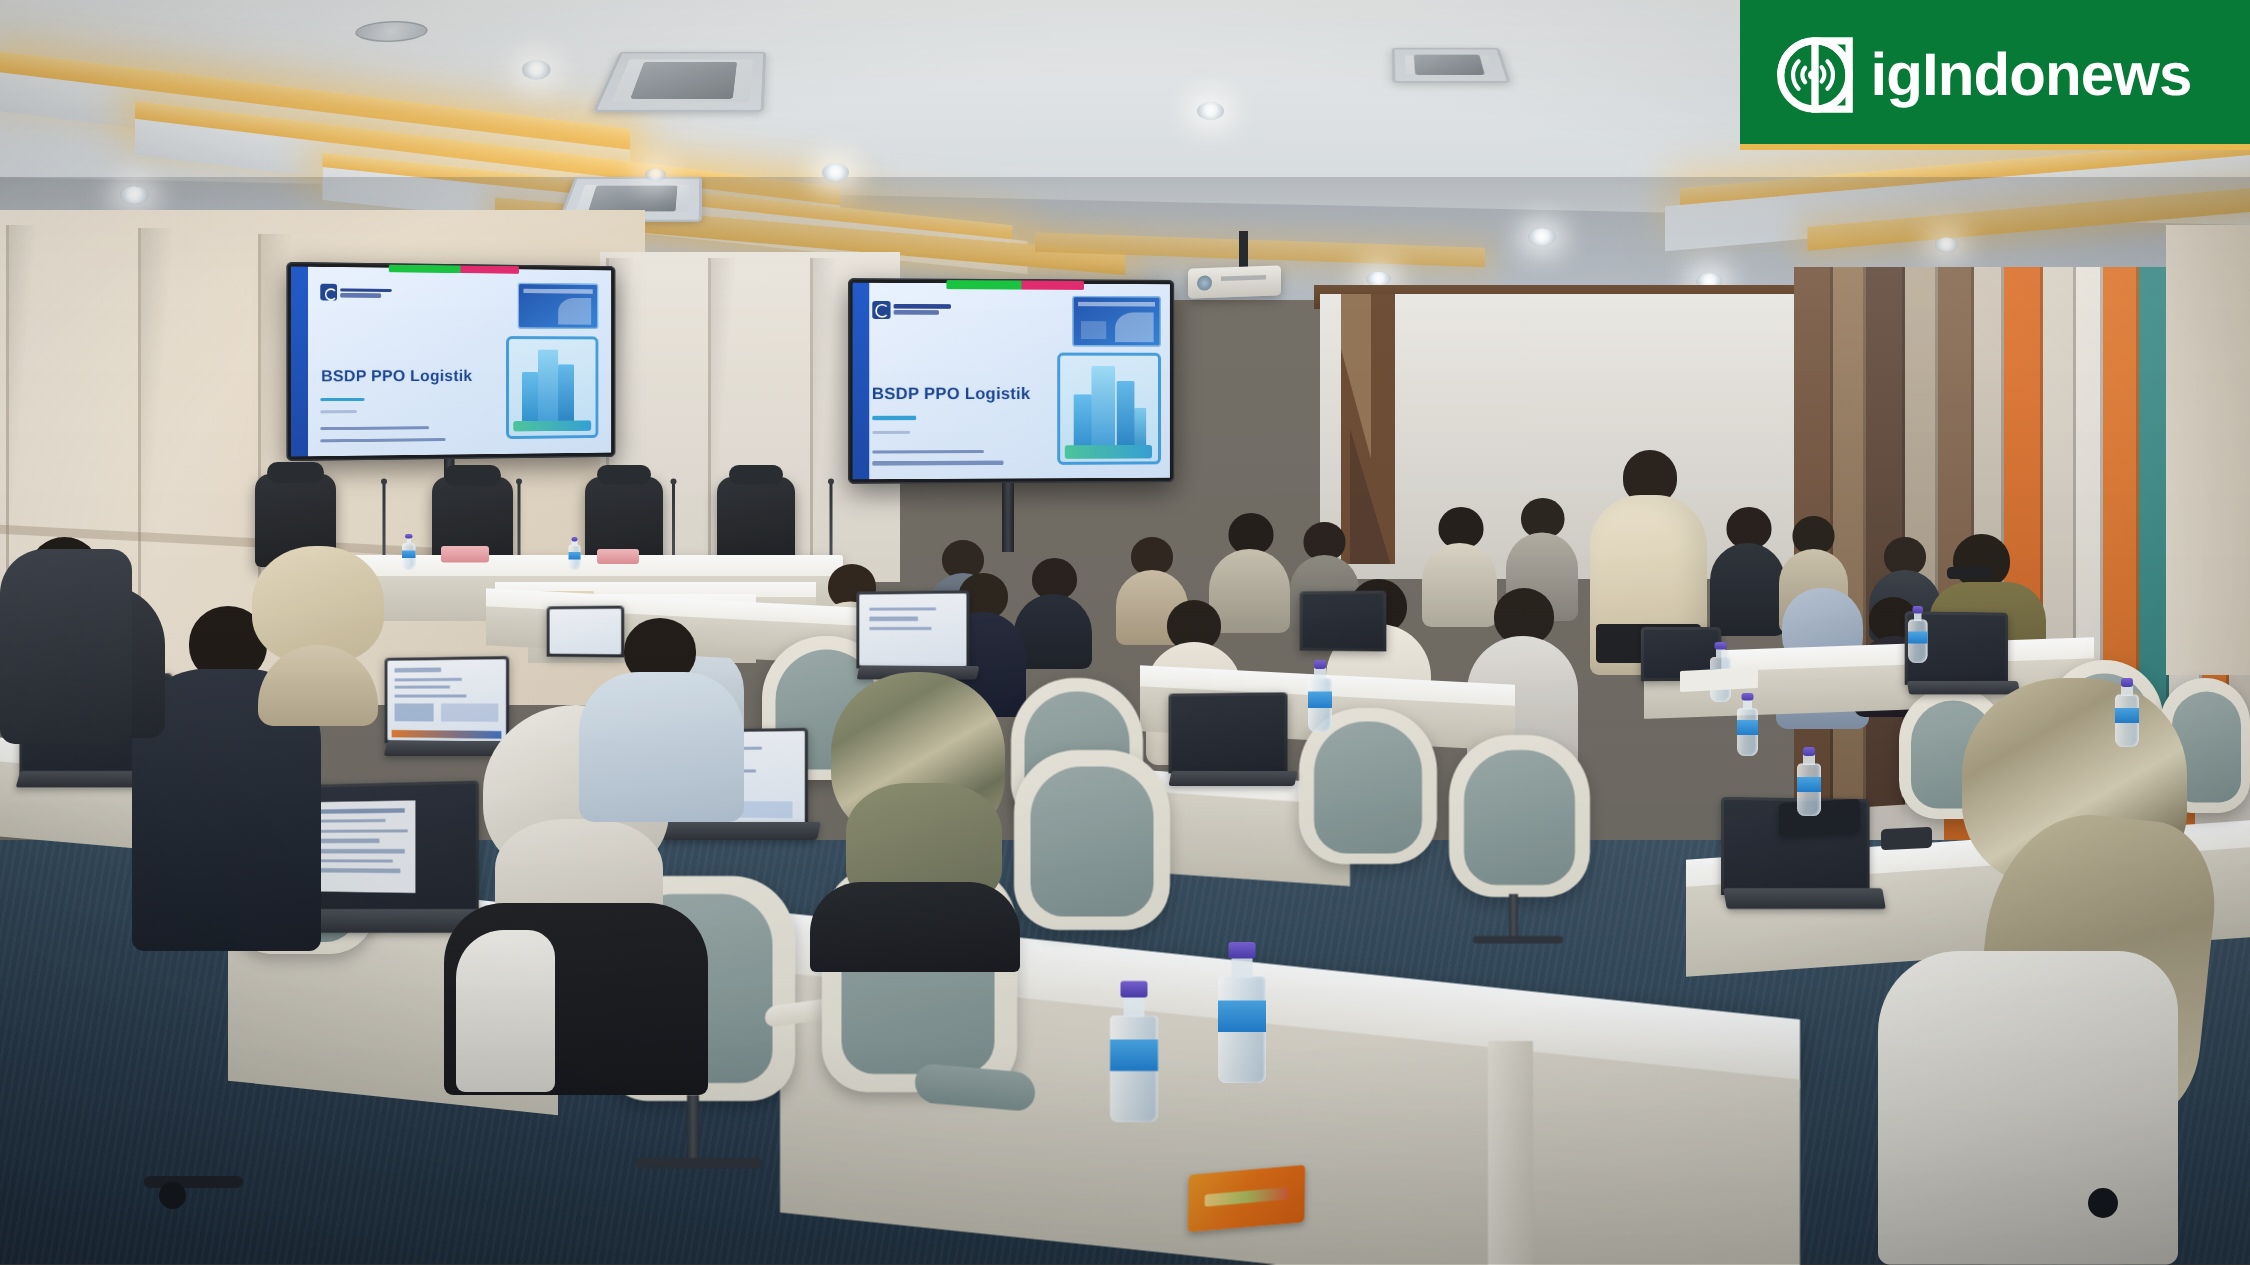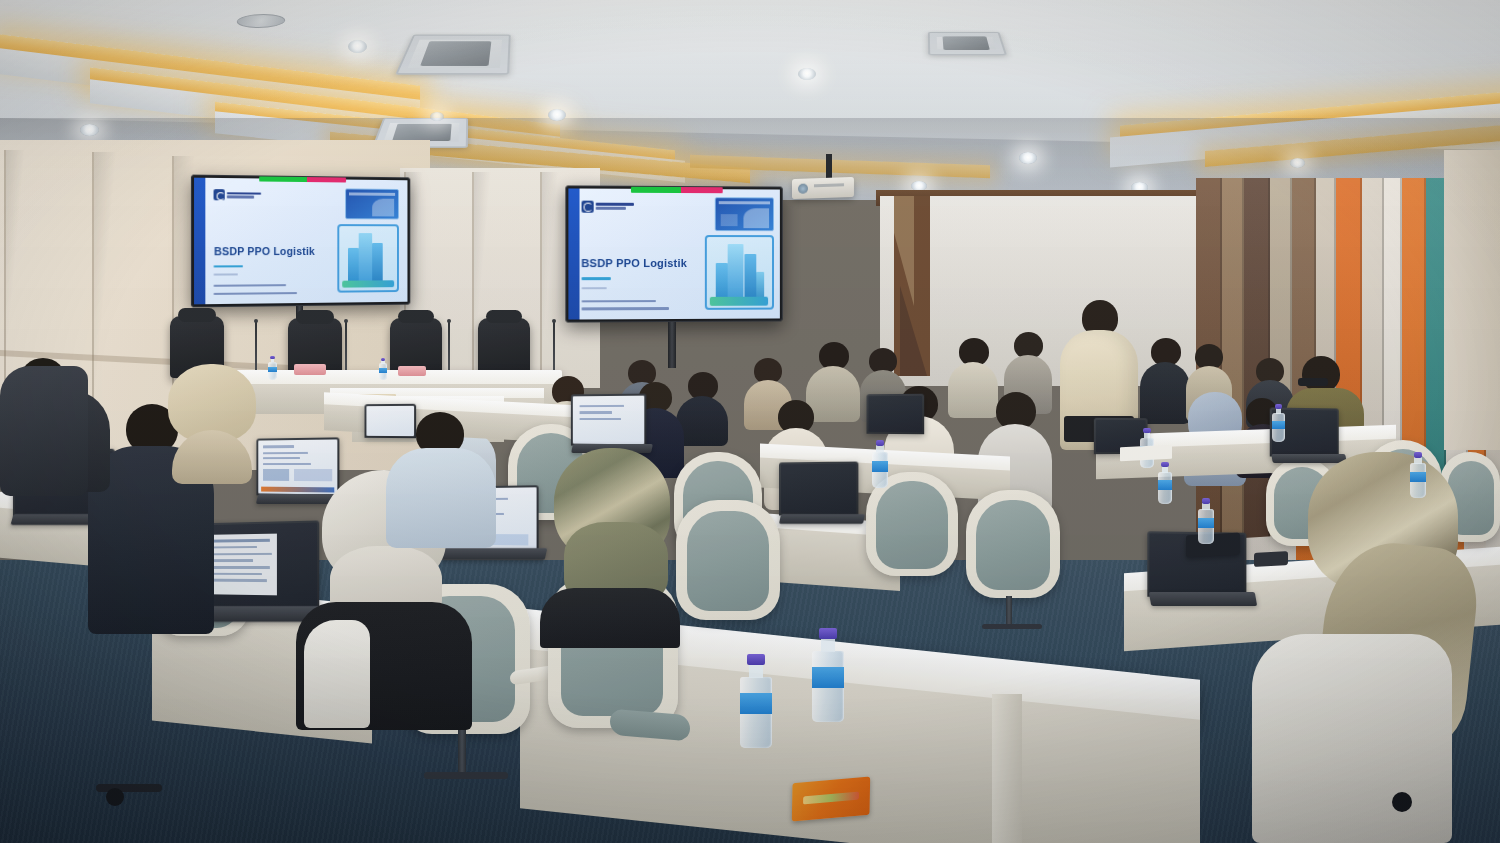--- a/index.html
+++ b/index.html
@@ -781,14 +781,27 @@
 
   <div class="lay" style="left:1120px;top:446px;width:52px;height:14px;background:#f6f4ee;border-radius:1px;transform:skewY(-3deg);"></div>
 
   <div class="lay" style="left:96px;top:784px;width:66px;height:8px;background:#1f2228;border-radius:4px;"></div>
   <div class="lay" style="left:106px;top:788px;width:18px;height:18px;background:#15171b;border-radius:50%;"></div>
   <div class="lay" style="left:1392px;top:792px;width:20px;height:20px;background:#15171b;border-radius:50%;"></div>
 
   <div class="grade"></div>
   <div class="vig"></div>
 
+  <div class="wm" style="width:340px;height:100px;background:#067A36;">
+    <div class="wm-mark" style="width:56px;height:56px;">
+      <svg viewBox="0 0 64 64" width="56" height="56" aria-hidden="true">
+        <path d="M6 30 A26 26 0 1 1 32 58 L32 58 L32 6 L58 6 L58 32" fill="none" stroke="#ffffff" stroke-width="5.6" stroke-linecap="round"></path>
+        <path d="M6 30 A26 26 0 0 0 32 58 L58 58 L58 32 A26 26 0 0 0 32 6 A26 26 0 0 0 6 30 Z" fill="none" stroke="#ffffff" stroke-width="5.6"></path>
+        <circle cx="30" cy="32" r="3.4" fill="#ffffff"></circle>
+        <path d="M24.5 37.5 a8.2 8.2 0 0 1 0 -11 M37 26 a8.2 8.2 0 0 1 0 11" fill="none" stroke="#ffffff" stroke-width="3.2" stroke-linecap="round"></path>
+        <path d="M19.5 42.5 a15.2 15.2 0 0 1 0 -21 M41.5 21.5 a15.2 15.2 0 0 1 0 21" fill="none" stroke="#ffffff" stroke-width="3.2" stroke-linecap="round"></path>
+      </svg>
+    </div>
+    <div class="wm-txt" style="font-size:40px;">igIndonews</div>
+    <div class="wm-under" style="height:4px;background:#E8B951;"></div>
+  </div>
 
 </div>
 
 </body></html>

